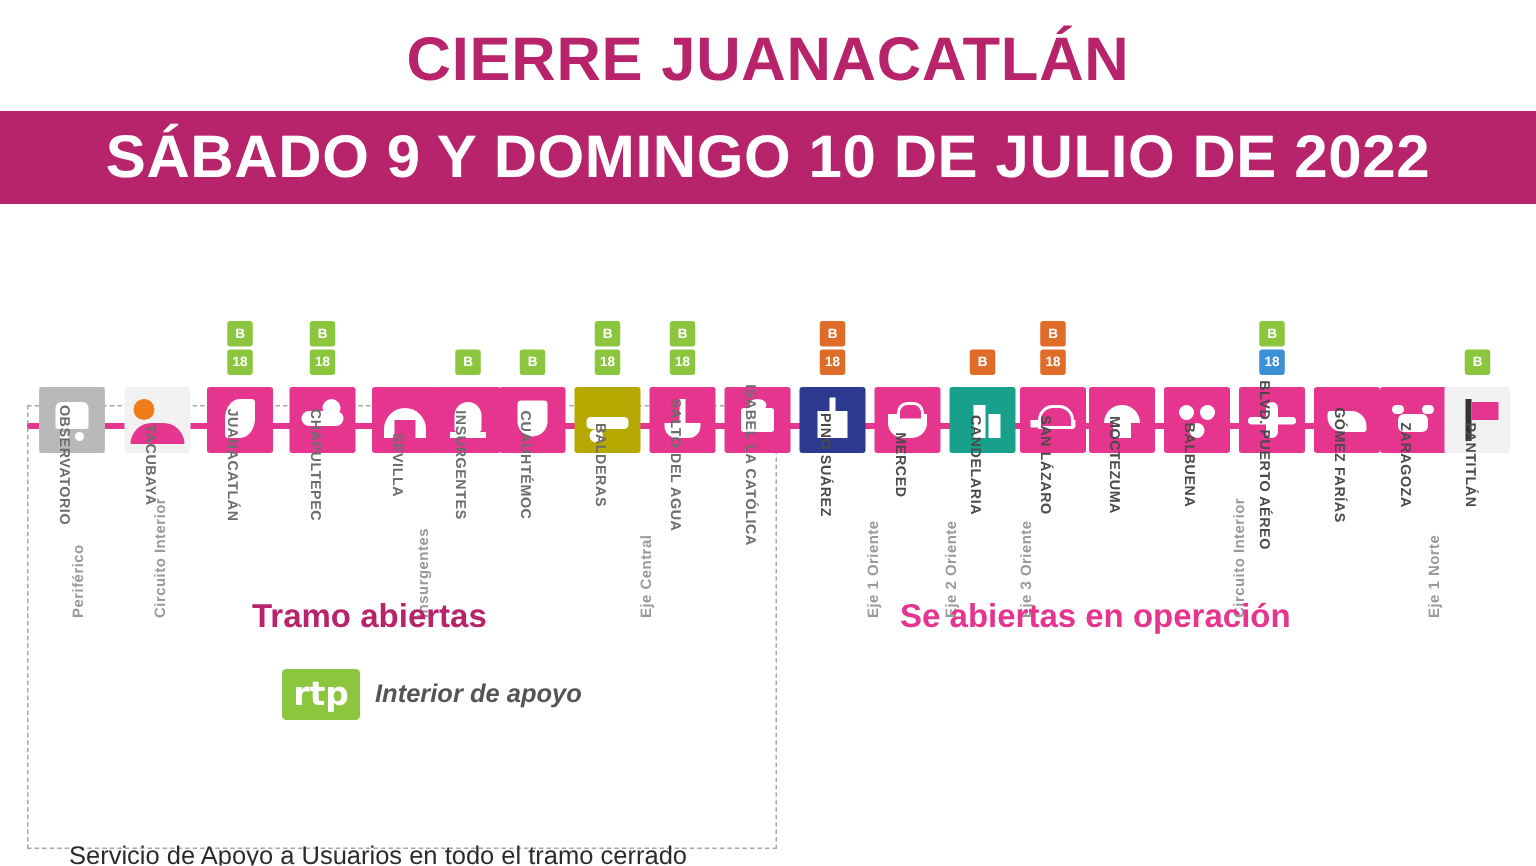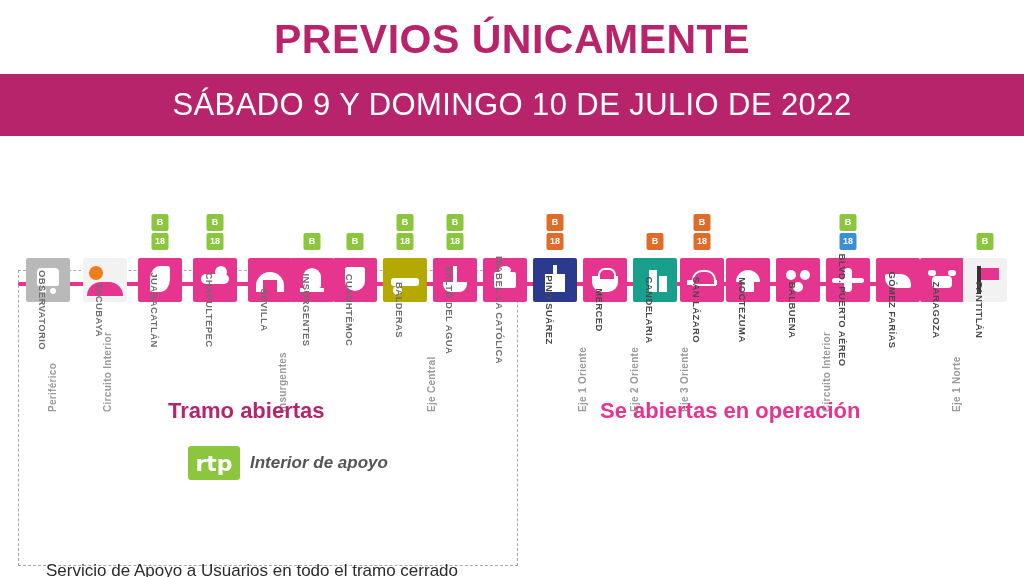--- a/index.html
+++ b/index.html
@@ -32,22 +32,22 @@
     margin-top:2px;
   }
   .datebar{
     margin-top:11px;
     background:#b8246b;
     height:62px;
     display:flex;align-items:center;justify-content:center;
   }
   .datebar span{
     color:#ffffff;
-    font-size:31px;
-    font-weight:normal;
+    font-size:40px;
+    font-weight:bold;
     letter-spacing:0.4px;
   }
 
   
   .map{
     position:relative;
     height:300px;
   }
   .line{
     position:absolute;
@@ -152,21 +152,21 @@
   .notes .n1{font-size:17px;margin-bottom:6px;}
   .notes .n2{font-size:17px;font-weight:bold;}
 
   
   .glyph{width:100%;height:100%;position:relative;}
 </style>
 </head>
 <body>
 
 <div class="header">
-  <div class="title">PREVIOS ÚNICAMENTE</div>
+  <div class="title">CIERRE JUANACATLÁN</div>
 </div>
 <div class="datebar">
   <span>SÁBADO 9 Y DOMINGO 10 DE JULIO DE 2022</span>
 </div>
 
 <div class="map">
   <div class="line"></div>
   <div class="dashbox" style="left:18px;top:134px;width:500px;height:296px;border-right-style:dashed;"></div>
   <div id="roads">
       <div class="vialabel" style="left: 58px; top: 265px;">Periférico</div>

